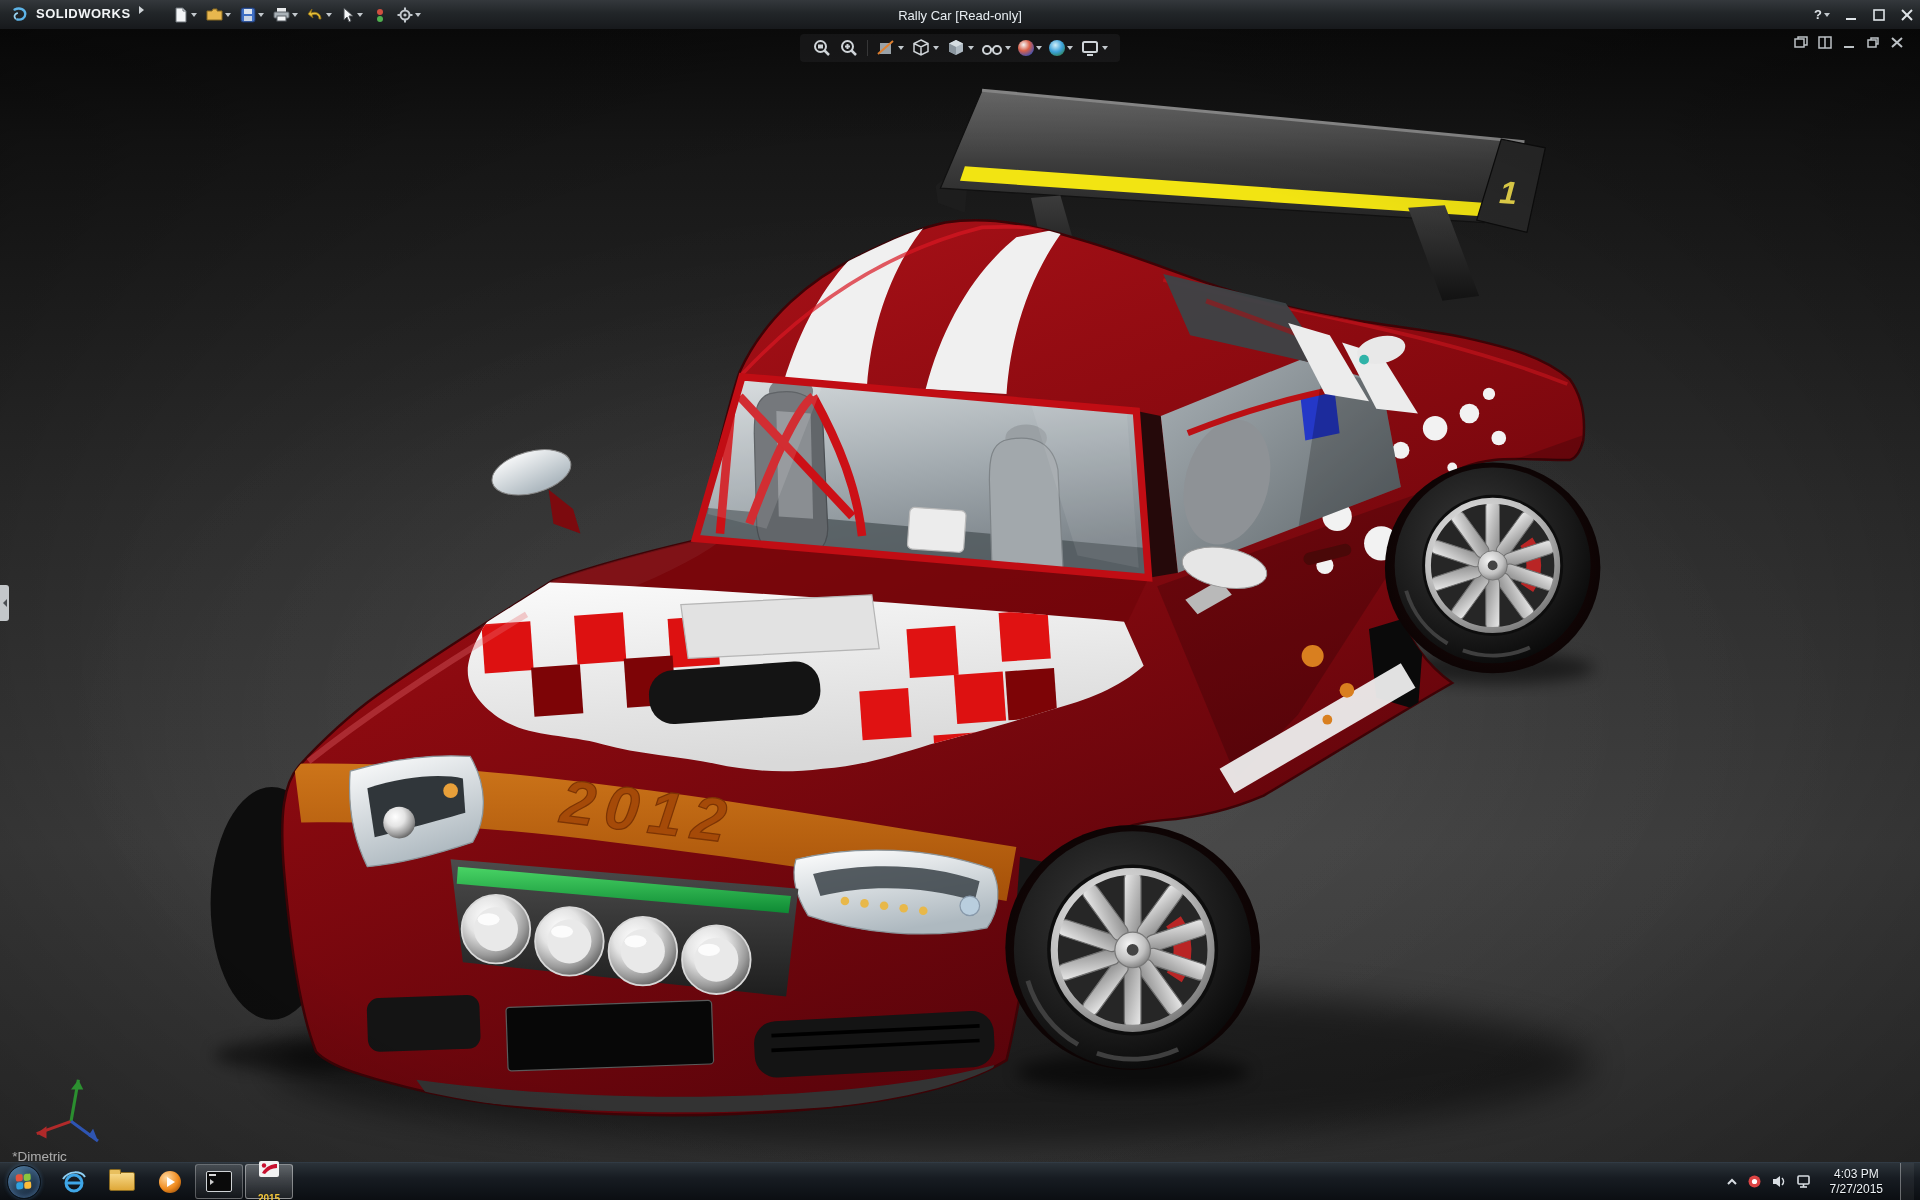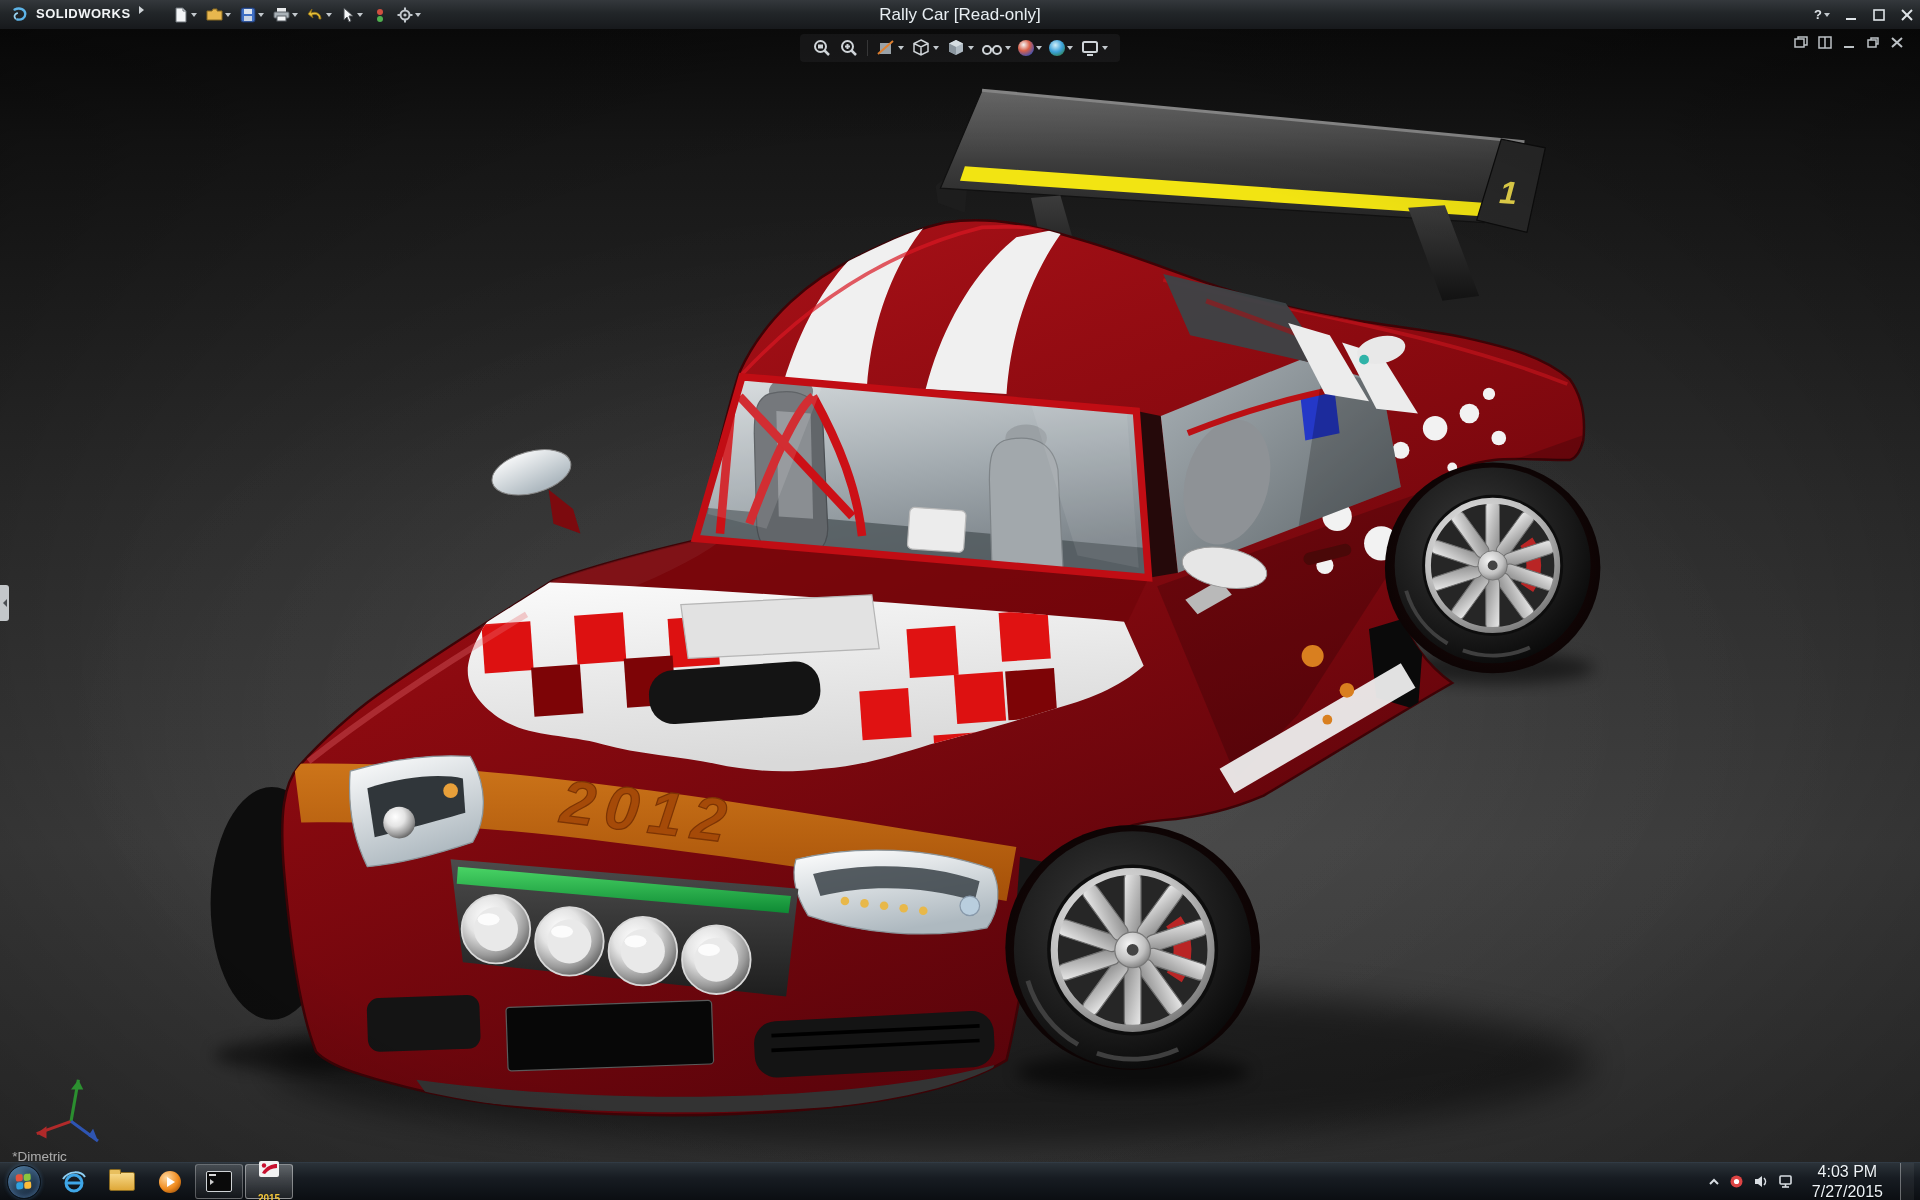--- a/index.html
+++ b/index.html
@@ -11,21 +11,21 @@
     background:linear-gradient(180deg,#34383c 0%,#222629 45%,#17191c 100%);
     border-bottom:1px solid #0a0b0c;display:flex;align-items:center;}
   .tb-left{display:flex;align-items:flex-start;gap:6px;padding-left:8px;}
   .logo-swirl{width:22px;height:18px;}
   .brand{font-size:13px;font-weight:bold;letter-spacing:.5px;color:#f2f4f6;}
   .expander{width:0;height:0;border-top:4px solid transparent;border-bottom:4px solid transparent;border-left:5px solid #cfd4d8;margin-left:2px;}
   .tb-tools{display:flex;align-items:center;gap:3px;margin-left:26px;}
   .tool-btn{display:flex;align-items:center;gap:2px;padding:2px 3px;border-radius:3px;}
   .caret{width:0;height:0;border-left:3.5px solid transparent;border-right:3.5px solid transparent;border-top:4px solid #c2c8cd;}
   .tb-title{position:absolute;left:50%;top:50%;transform:translate(-50%,-50%);
-    font-size:17px;color:#e8eef2;white-space:nowrap;}
+    font-size:13px;color:#e8eef2;white-space:nowrap;}
   .tb-right{position:absolute;right:6px;top:0;height:29px;display:flex;align-items:center;gap:14px;}
   .tb-right .wc{display:flex;align-items:center;gap:2px;}
   .help-q{font-size:13px;font-weight:bold;color:#dfe4e8;}
 
   
   #viewport{position:absolute;left:0;top:29px;width:1920px;height:1134px;
     background:
       radial-gradient(ellipse 1400px 700px at 50% 62%, rgba(255,255,255,.06), rgba(0,0,0,0) 65%),
       linear-gradient(180deg,#0b0b0b 0%,#161616 10%,#2b2b2b 42%,#3a3a3a 72%,#2f2f2f 100%);}
   #scene-svg{position:absolute;inset:0;width:100%;height:100%;}
@@ -70,21 +70,21 @@
   .wmp-icon{width:22px;height:22px;border-radius:50%;
     background:radial-gradient(circle at 35% 30%, #ffd9a0, #f08a1d 55%, #7a3c08 100%);
     display:flex;align-items:center;justify-content:center;}
   .wmp-icon .play{width:0;height:0;border-top:5px solid transparent;border-bottom:5px solid transparent;border-left:8px solid #fff;margin-left:2px;}
   .cmd-icon{width:24px;height:19px;background:#0a0a0a;border:1px solid #cfd3d6;border-radius:2px;position:relative;}
   .cmd-icon:before{content:"";position:absolute;left:2px;top:2px;width:7px;height:2px;background:#d8d8d8;}
   .cmd-icon:after{content:"";position:absolute;left:3px;top:7px;width:0;height:0;border-top:3px solid transparent;border-bottom:3px solid transparent;border-left:4px solid #cccccc;}
   .sw-task{display:flex;flex-direction:column;align-items:center;line-height:1;}
   .sw-badge{font-size:10px;font-weight:bold;color:#f4c63a;margin-top:16px;}
   .tray{margin-left:auto;display:flex;align-items:center;gap:9px;padding-right:6px;height:100%;}
-  .clock{display:flex;flex-direction:column;align-items:center;justify-content:center;font-size:16px;line-height:1.25;color:#eef3f7;text-shadow:0 1px 1px #000;padding:0 8px;}
+  .clock{display:flex;flex-direction:column;align-items:center;justify-content:center;font-size:12px;line-height:1.25;color:#eef3f7;text-shadow:0 1px 1px #000;padding:0 8px;}
   .show-desktop{width:13px;height:100%;background:rgba(255,255,255,.05);border-left:1px solid rgba(255,255,255,.35);}
   svg{display:block;}
 </style>
 </head>
 <body>
 
 <div id="screen">
 
   <header id="titlebar">
     <div class="tb-left">

